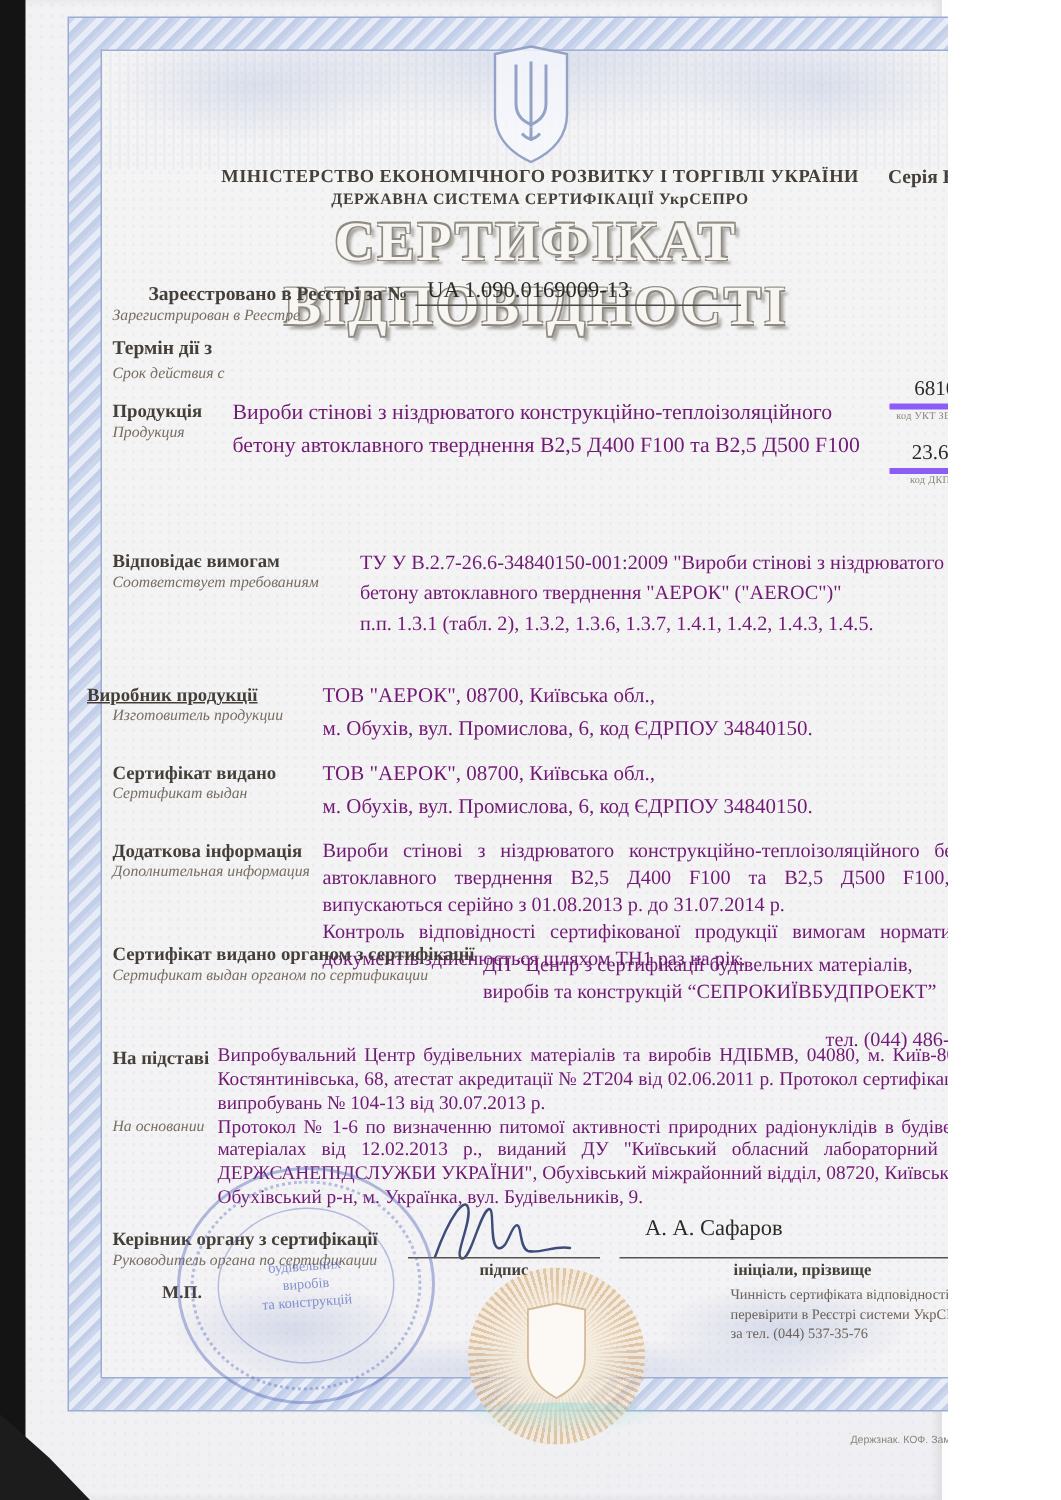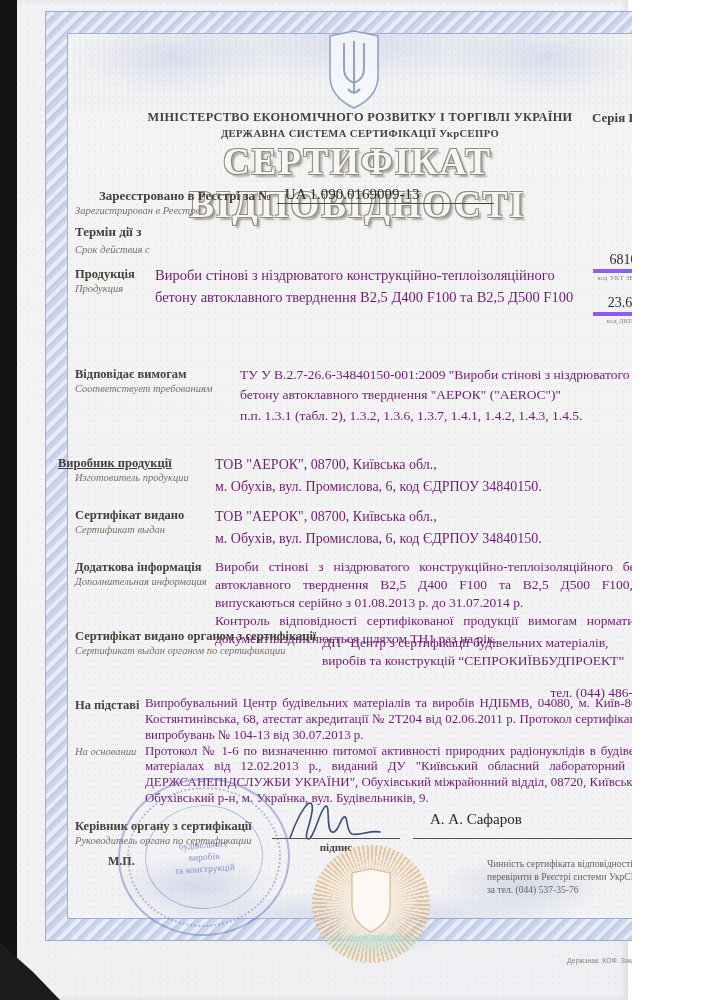--- a/index.html
+++ b/index.html
@@ -184,20 +184,21 @@
   <div class="t" style="left:280px;top:794px;">
     <svg width="120" height="50" viewBox="0 0 120 50">
       <path d="M10,44 C20,16 30,4 32,11 C35,20 22,44 28,45 C34,46 40,14 46,12 C50,11 46,36 52,38 C58,40 60,25 64,23 C68,21 66,38 72,40 C80,42 90,36 100,38" fill="none" stroke="#3d4c7a" stroke-width="1.6" stroke-linecap="round"></path>
     </svg>
   </div>
   <div class="t sig-line" style="left:272px;top:838px;width:128px;"></div>
   <div class="t cap" style="left:272px;top:841px;width:128px;">підпис</div>
 
   <div class="t" style="left:430px;top:811px;font-size:15px;">А. А. Сафаров</div>
   <div class="t sig-line" style="left:413px;top:838px;width:244px;"></div>
+  <div class="t cap" style="left:413px;top:841px;width:244px;">ініціали, прізвище</div>
 
   <div class="stamp">
     <div class="ring-outer"></div>
     <div class="ring-dots"></div>
     <div class="ring-inner"></div>
     <div class="center-txt">
       <span>будівельних</span>
       <span>виробів</span>
       <span>та конструкцій</span>
     </div>

